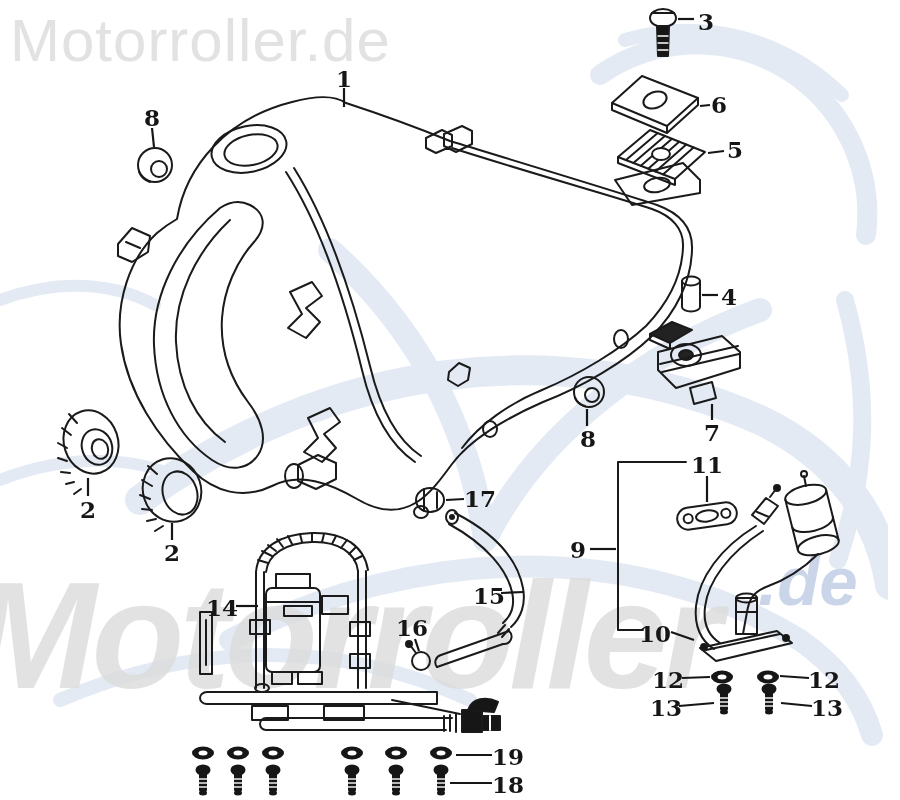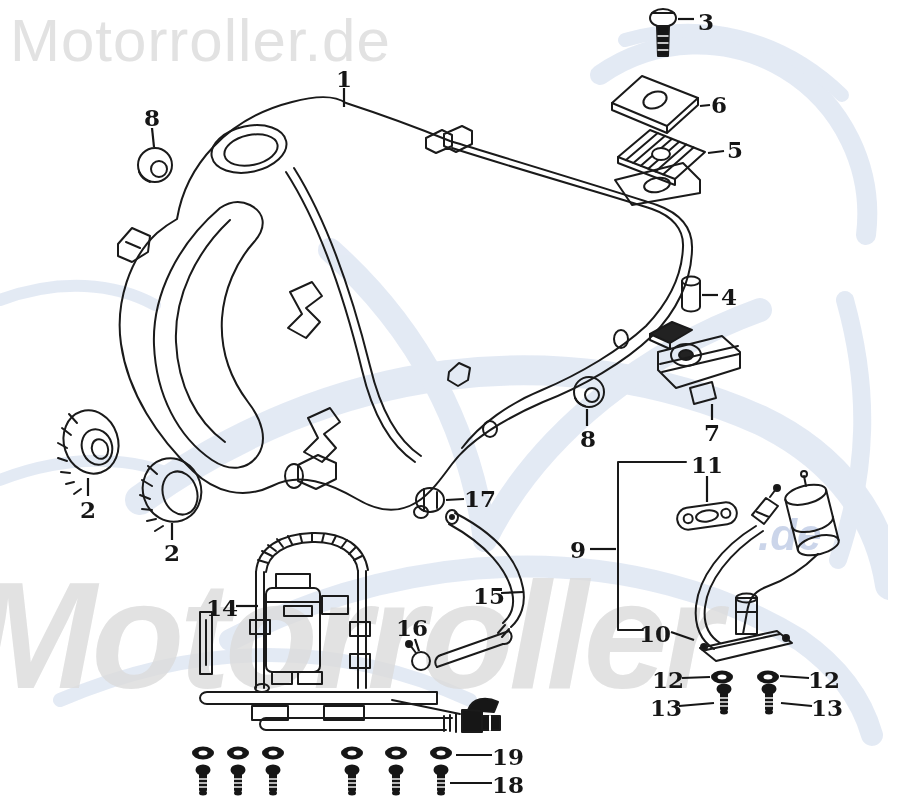--- a/index.html
+++ b/index.html
@@ -3,21 +3,21 @@
 <meta charset="utf-8">
 <style>
   html,body{margin:0;padding:0;background:#fff;}
   .stage{position:relative;width:888px;height:800px;background:#ffffff;overflow:hidden;
          font-family:"Liberation Sans",sans-serif;}
   .layer{position:absolute;left:0;top:0;}
   .wm-logo{position:absolute;left:10px;top:6px;font-size:60px;font-weight:400;
            color:#e2e2e2;letter-spacing:1px;white-space:nowrap;}
   .wm-diag{position:absolute;left:-30px;top:548px;font-size:152px;font-style:italic;
            font-weight:bold;color:#dcdcdc;opacity:.82;white-space:nowrap;letter-spacing:-5px;}
-  .wm-de{position:absolute;left:758px;top:510px;font-size:44px;font-style:italic;
+  .wm-de{position:absolute;left:758px;top:542px;font-size:69px;font-style:italic;
          font-weight:bold;color:#cbd5ea;white-space:nowrap;}
   svg{display:block;}
   .art path,.art ellipse,.art circle,.art rect,.art line{vector-effect:none;}
 </style>
 </head>
 <body>
 
 <div class="stage">
 
   <svg class="layer" width="900" height="800" viewBox="0 0 900 800" aria-hidden="true">

